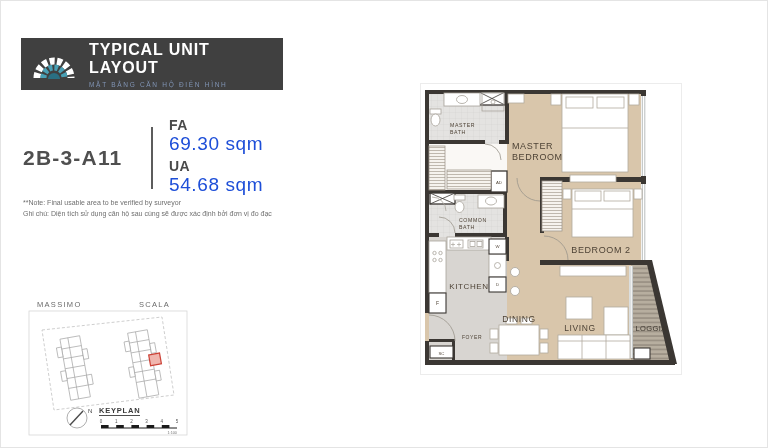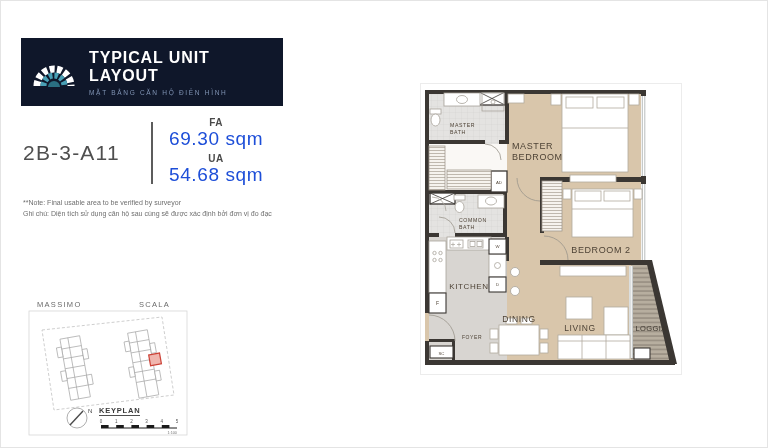--- a/index.html
+++ b/index.html
@@ -4,32 +4,32 @@
 <style>
   * { box-sizing: border-box; margin: 0; padding: 0; }
   html,body { background:#f5f5f5; }
   .page {
     position: relative; width: 768px; height: 448px;
     background: #ffffff; border: 1px solid #e4e4e4;
     font-family: "Liberation Sans", sans-serif; overflow: hidden;
   }
   
   .banner {
-    position: absolute; left: 20px; top: 37px; width: 262px; height: 68px;
-    background: #0f172a; display: flex; align-items: center;
+    position: absolute; left: 20px; top: 37px; width: 262px; height: 52px;
+    background: #404040; display: flex; align-items: center;
   }
   .logo { margin-left: 10px; flex: 0 0 auto; }
   .banner-text { margin-left: 12px; }
   .banner-title { color:#ffffff; font-size:16px; font-weight:bold; letter-spacing:0.9px; }
   .banner-sub { color:#8094b4; font-size:6.5px; letter-spacing:1.7px; margin-top:4px; }
   
   .unit-row { position:absolute; left:22px; top:116px; display:flex; align-items:center; }
-  .unit-id { font-size:21px; font-weight:normal; color:#4f4f4f; letter-spacing:1.2px; width:128px; }
+  .unit-id { font-size:21px; font-weight:bold; color:#4f4f4f; letter-spacing:1.2px; width:128px; }
   .divider { width:2px; height:62px; background:#5c5c5c; margin-right:16px; }
-  .area-label { font-size:10px; font-weight:bold; color:#4a4a4a; letter-spacing:0.5px;text-align:center; }
+  .area-label { font-size:14px; font-weight:bold; color:#4a4a4a; letter-spacing:0.5px; }
   .area-value { font-size:19px; color:#1d4ed8; letter-spacing:0.6px; margin:0 0 3px 0; }
   
   .note { position:absolute; left:22px; top:196px; font-size:7px; color:#6f6f6f; line-height:1.6; }
   
   .keyplan { position:absolute; left:26px; top:296px; }
   
   .floorplan { position:absolute; left:419px; top:82px; }
   svg text { font-family:"Liberation Sans", sans-serif; }
   .room-lbl { fill:#4e4336; letter-spacing:0.6px; }
   .tag-lbl  { fill:#55493c; }

